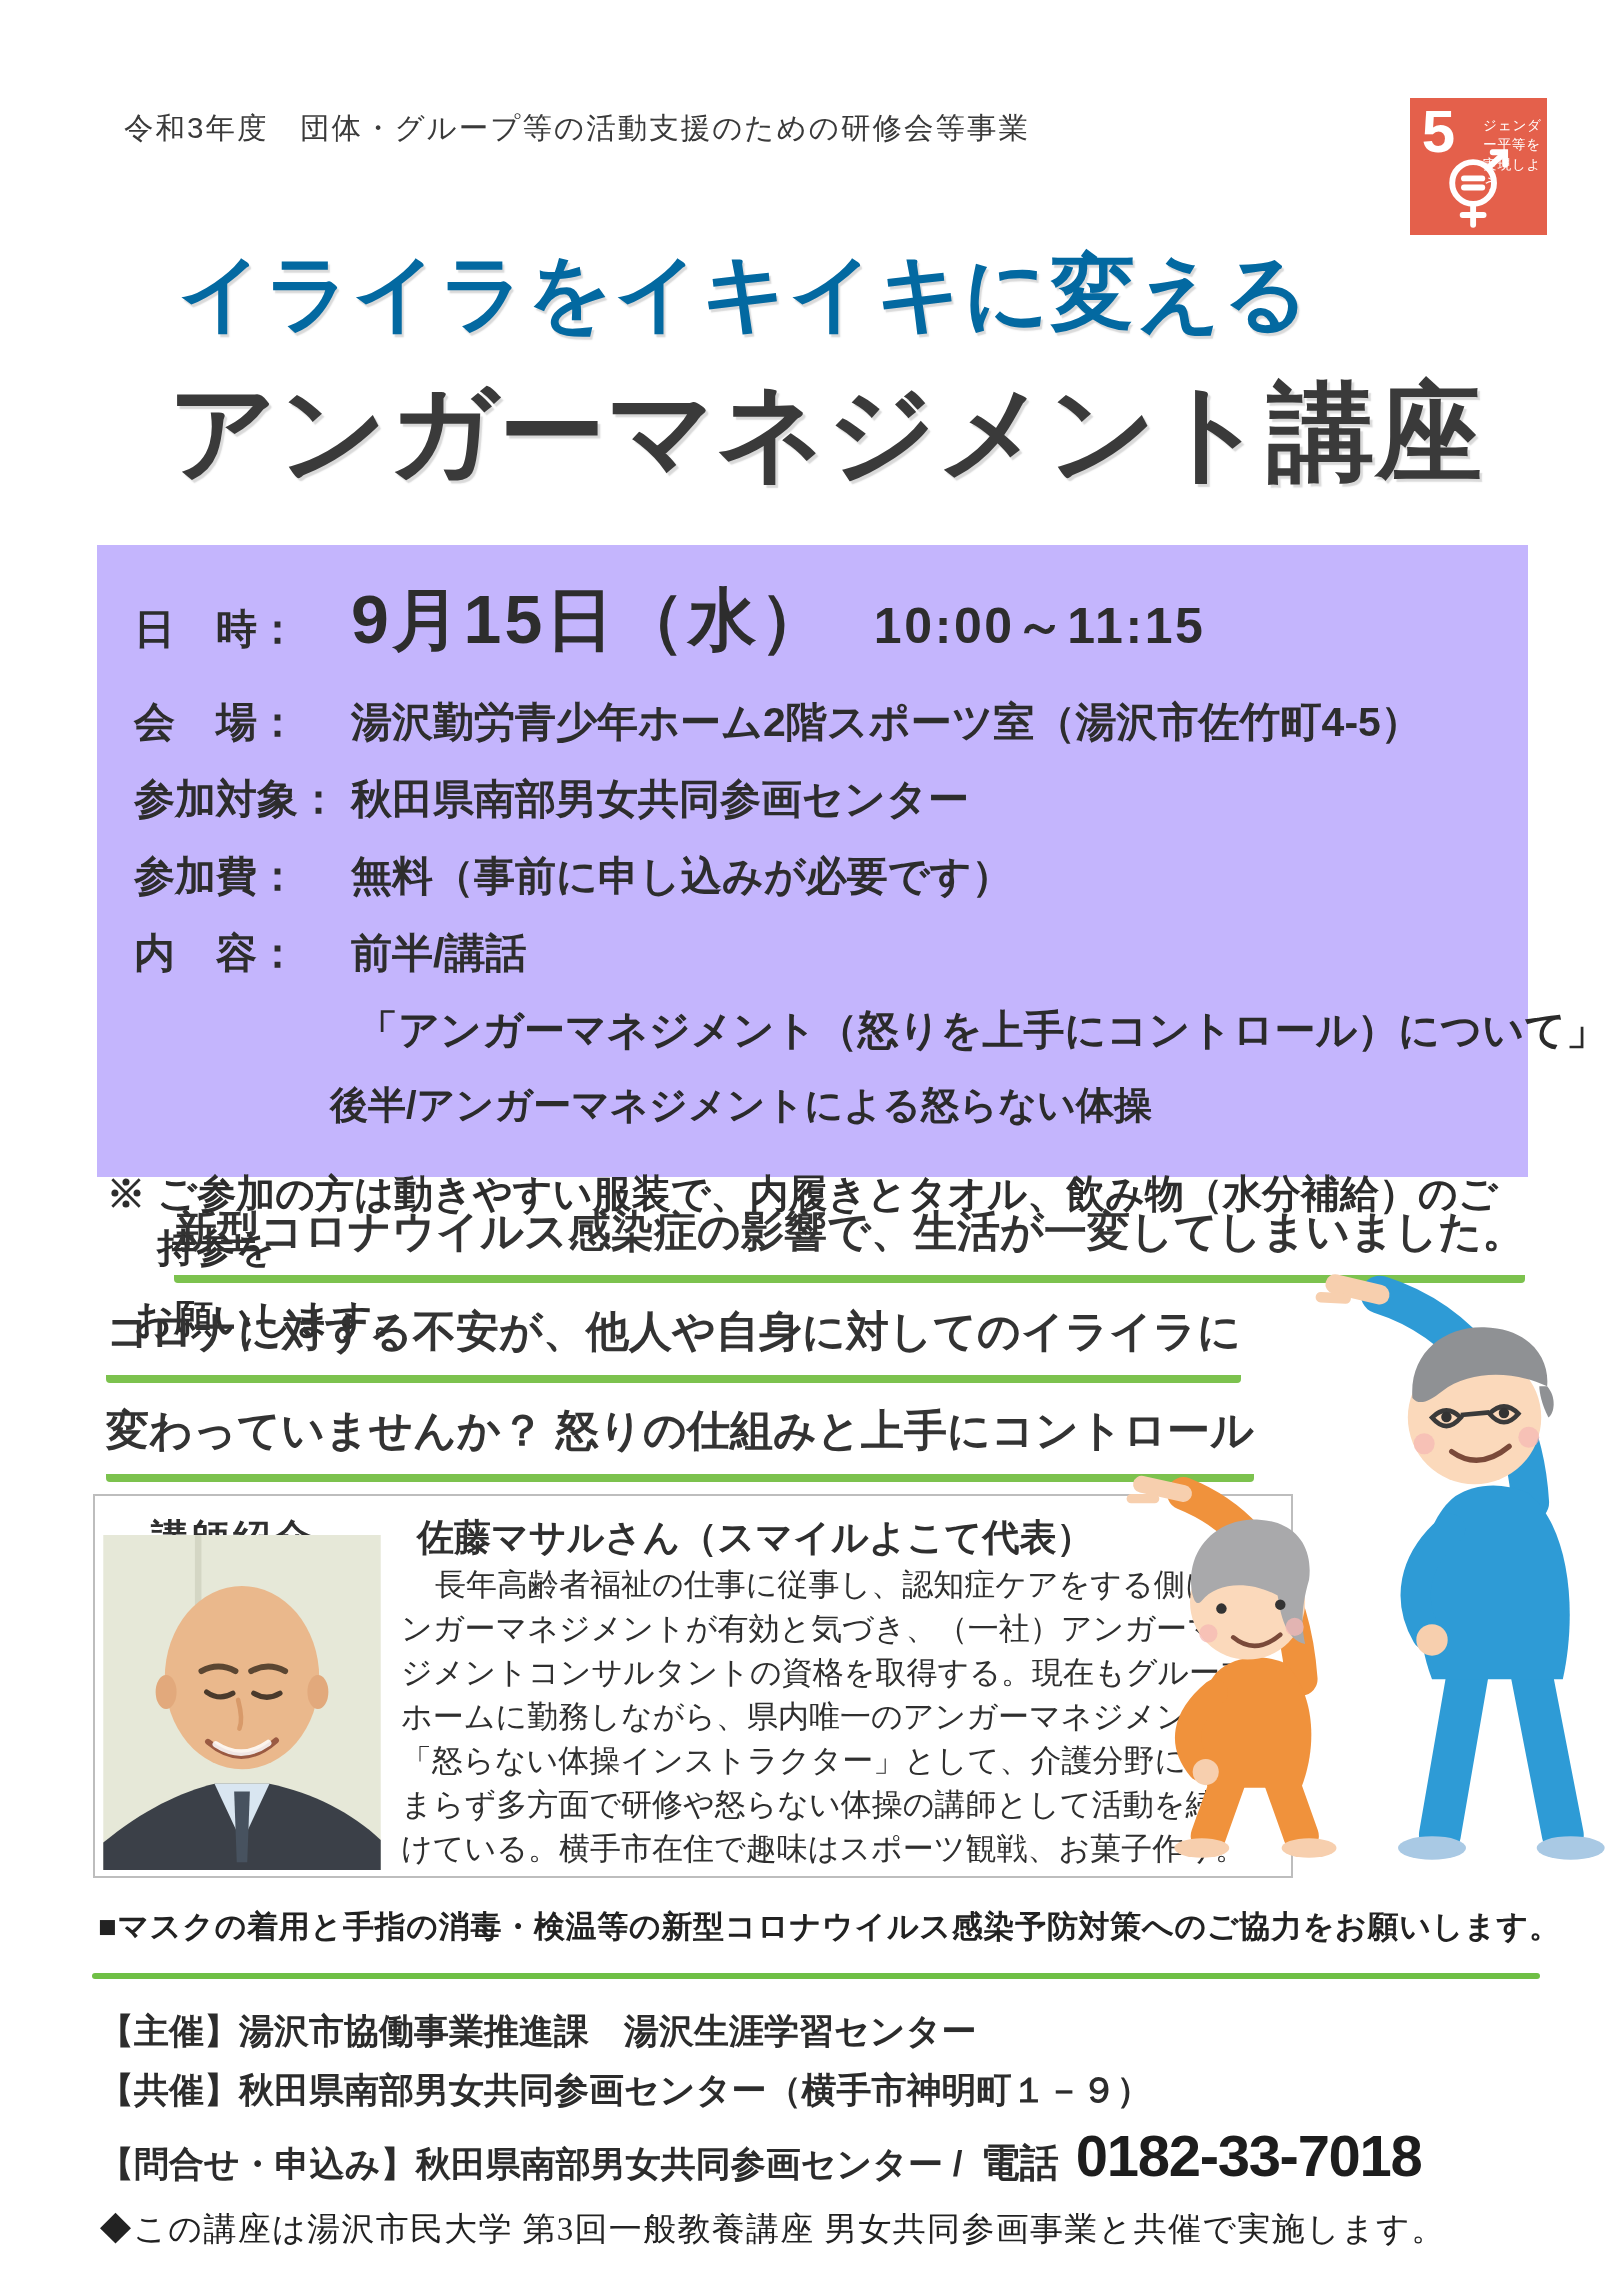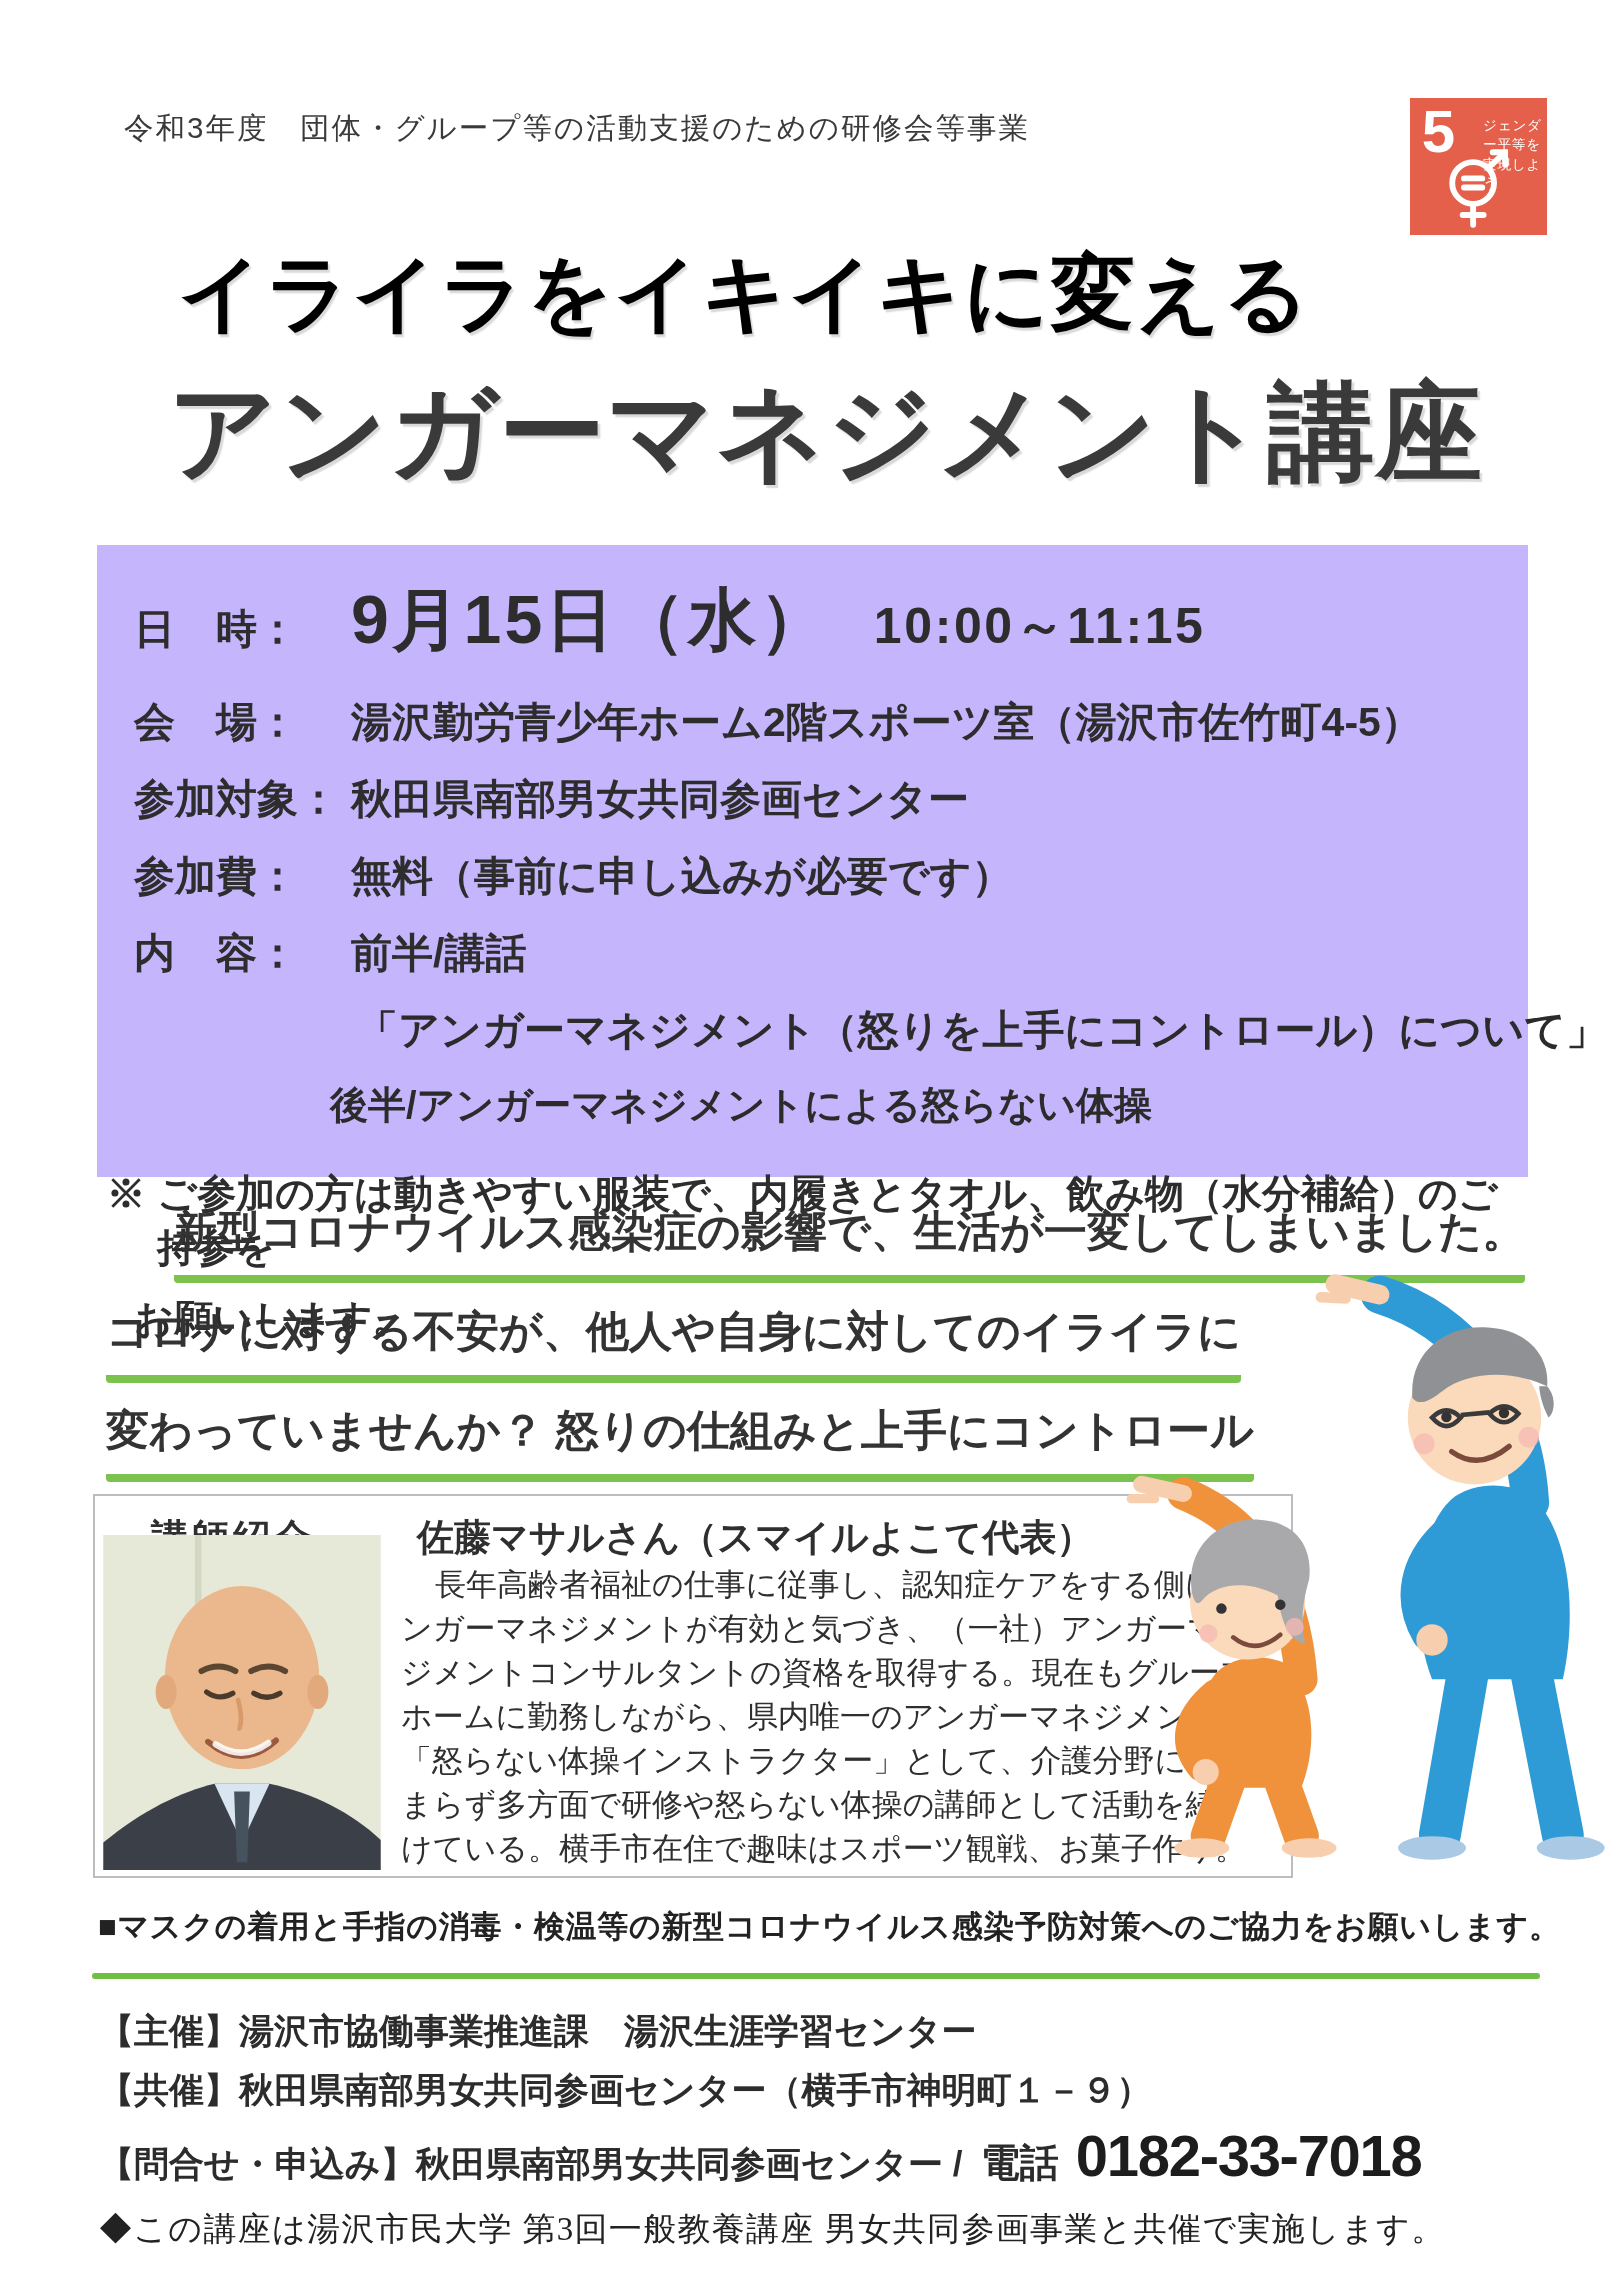--- a/index.html
+++ b/index.html
@@ -15,21 +15,21 @@
   .sdg{
     position:absolute;top:98px;left:1410px;width:137px;height:137px;
     background:#e4604b;color:#fff;
   }
   .sdg-number{position:absolute;top:3.9px;left:11.8px;font-size:60px;font-weight:bold;line-height:1;}
   .sdg-label{position:absolute;top:18.3px;left:73px;font-size:13.7px;line-height:1.4;letter-spacing:0.7px;width:62px;}
   .sdg-symbol{position:absolute;left:25px;top:51px;}
   
   .title-line1{
     position:absolute;top:237px;left:178px;font-size:84px;font-weight:bold;
-    color:#000000;letter-spacing:1.3px;text-shadow:2px 2.6px 1.3px rgba(130,130,130,.30);white-space:nowrap;
+    color:#0369a1;letter-spacing:1.3px;text-shadow:2px 2.6px 1.3px rgba(130,130,130,.30);white-space:nowrap;
   }
   .title-line2{
     position:absolute;top:361px;left:168px;font-size:107px;font-weight:bold;
     color:#3a3a3a;letter-spacing:0.7px;text-shadow:2.6px 3.3px 1.3px rgba(130,130,130,.30);white-space:nowrap;
   }
   
   .info{
     position:absolute;top:545px;left:97px;width:1431px;height:632px;
     background:#c4b5fd;box-sizing:border-box;padding:30px 19.6px 0 37px;
   }

